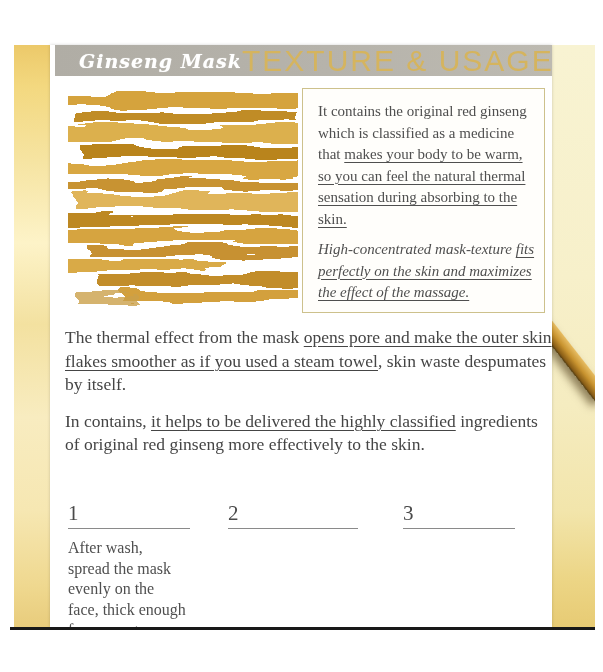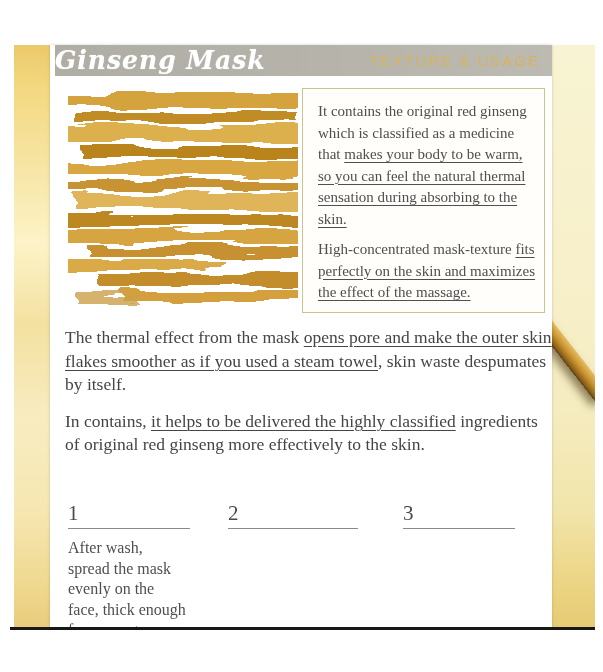--- a/index.html
+++ b/index.html
@@ -28,33 +28,33 @@
 
   
   .panel{position:absolute;left:50px;top:45px;width:502px;height:582px;background:#ffffff;overflow:hidden;
     box-shadow:0 0 3px rgba(0,0,0,.18);}
 
   
   .banner{position:absolute;left:5px;right:0;top:0;height:31px;
     background:linear-gradient(90deg,#b0ada5 0%,#b6b3ab 55%,#bdbab1 100%);
     display:flex;align-items:center;}
   .title{font-family:"DejaVu Serif", serif;font-style:italic;font-weight:bold;
-    color:#ffffff;font-size:25px;letter-spacing:1px;transform:scaleY(1.02);
+    color:#ffffff;font-size:19px;letter-spacing:1px;margin-left:24px;transform:scaleY(1.02);
     text-shadow:0 0 1px rgba(255,255,255,.6);white-space:nowrap;}
   .subtitle{font-family:"Liberation Sans", sans-serif;color:var(--accent-gold);
-    font-size:15px;letter-spacing:2px;margin-left:auto;margin-right:12px;white-space:nowrap;font-weight:400;}
+    font-size:30px;letter-spacing:2px;margin-left:auto;margin-right:12px;white-space:nowrap;font-weight:400;}
 
   
   .texture{position:absolute;left:18px;top:44px;width:230px;height:222px;background:#ffffff;}
 
   
   .info-box{position:absolute;left:252px;top:43px;width:243px;height:225px;
     border:1px solid var(--box-border);padding:12px 8px 10px 15px;background:#fffefb;}
   .info-box p{font-size:15px;line-height:21.5px;color:#4f4f4f;hyphens:manual;}
-  .info-box p + p{margin-top:9px;}
+  .info-box p + p{margin-top:9px;font-style:italic;}
 
   .u{text-decoration:underline;text-underline-offset:3px;text-decoration-thickness:1px;}
 
   
   .body-copy{position:absolute;left:15px;top:281px;width:488px;}
   .body-copy p{font-size:17.5px;line-height:23.5px;color:#454545;hyphens:manual;}
   .body-copy p + p{margin-top:13px;}
 
   
   .steps{position:absolute;left:18px;top:456px;right:6px;display:grid;

